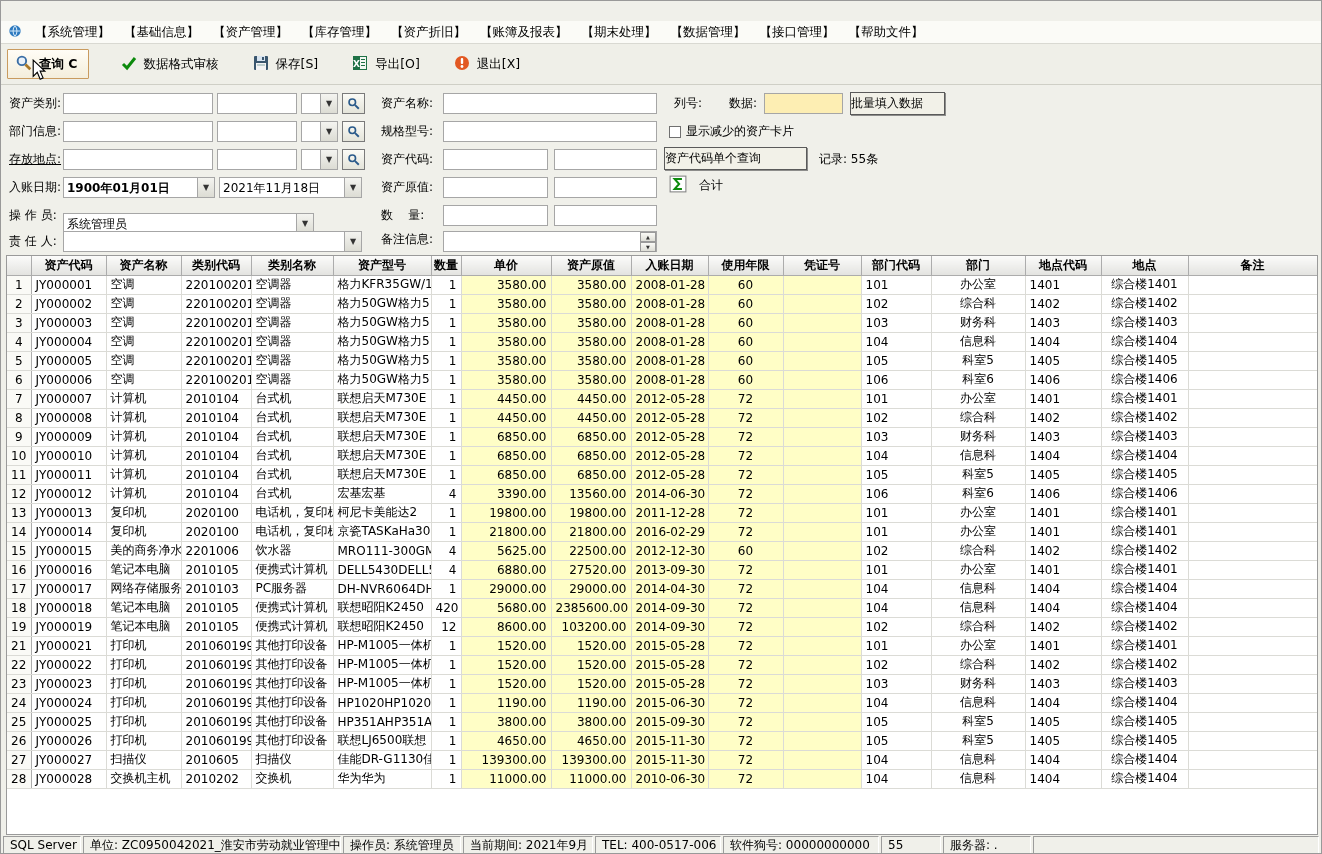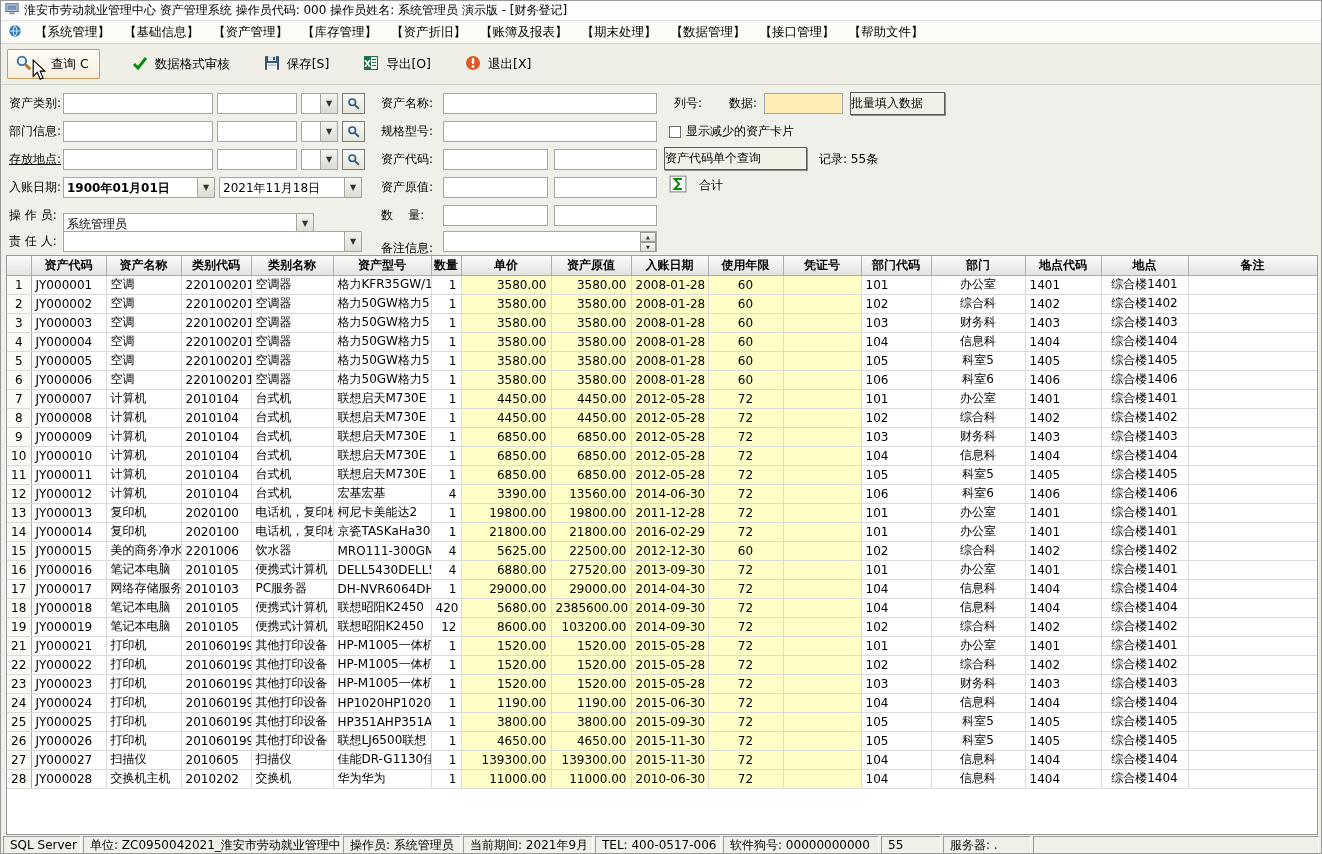--- a/index.html
+++ b/index.html
@@ -10,21 +10,21 @@
   
   .titlebar { position:absolute; top:0; left:0; right:0; height:20px; background:#FDFDFD; display:flex; align-items:center; gap:5px; padding-left:4px; border-bottom:1px solid #E3E3E3; }
   .titlebar .ttext { font-size:12px; white-space:nowrap; }
 
   
   .menubar { position:absolute; top:20px; left:0; right:0; height:23px; background:#FBFBF7; border-bottom:1px solid #D9D9D2; display:flex; align-items:center; padding-left:3px; gap:2px; }
   .menu-item { padding:3px 7px; font-size:12.5px; white-space:nowrap; cursor:default; }
 
   
   .toolbar { position:absolute; top:43px; left:0; right:0; height:41px; background:#EFEFE8; border-bottom:1px solid #CFCFC6; display:flex; align-items:center; padding-left:6px; gap:30px; }
-  .tb-btn { display:flex; align-items:center; gap:19px; padding:4px 10px 4px 7px; border:1px solid #C99B5F; background:linear-gradient(#FFFDF6,#F4EEDC); border-radius:1px; cursor:default; }
+  .tb-btn { display:flex; align-items:center; gap:7px; padding:4px 10px 4px 7px; border:1px solid #C99B5F; background:linear-gradient(#FFFDF6,#F4EEDC); border-radius:1px; cursor:default;font-weight:bold; }
   .tb-item { display:flex; align-items:center; gap:7px; cursor:default; padding:4px 2px; }
   .tb-label { font-size:12.5px; white-space:nowrap; }
 
   
   .cursor { position:absolute; left:30px; top:58px; z-index:50; pointer-events:none; }
 
   
   .filters { position:absolute; top:84px; left:0; right:0; height:170px; background:#F0F0EA; }
   .lbl { position:absolute; height:21px; line-height:21px; white-space:pre; font-size:12px; }
   .inp { position:absolute; height:21px; border:1px solid #A6A6A6; background:#fff; font-family:inherit; font-size:12px; padding:0 3px; }
@@ -52,30 +52,20 @@
 
   
   .statusbar { position:absolute; left:0; right:0; top:834px; height:20px; background:#F0F0EA; display:flex; gap:2px; padding:1px 2px; align-items:stretch; }
   .sb-seg { border:1px solid; border-color:#9C9C9C #FFFFFF #FFFFFF #9C9C9C; padding:1px 6px; font-size:12px; line-height:14px; white-space:nowrap; overflow:hidden; background:#F0F0EA; }
 </style>
 </head>
 <body>
 
 <div id="app">
 
-  <div class="titlebar">
-    <span>
-      <svg width="14" height="14" viewBox="0 0 16 16">
-          <rect x="1" y="2" width="14" height="9" fill="#B9CBE3" stroke="#4A5A6A"></rect>
-          <rect x="3" y="4" width="10" height="5" fill="#6E93C0"></rect>
-          <rect x="5" y="12" width="6" height="2" fill="#8A8A82"></rect>
-        </svg>
-    </span>
-    <span class="ttext">淮安市劳动就业管理中心 资产管理系统 操作员代码: 000 操作员姓名: 系统管理员 演示版 - [财务登记]</span>
-  </div>
 
   <div class="menubar">
     <span style="margin:0 4px;">
       <svg width="14" height="14" viewBox="0 0 16 16">
           <circle cx="8" cy="8" r="6.5" fill="#2E7ABF"></circle>
           <path d="M2 8 H14 M8 2 C5 5,5 11,8 14 M8 2 C11 5,11 11,8 14" stroke="#CFE6F8" stroke-width="1.2" fill="none"></path>
         </svg>
     </span>
     <div style="display:flex;">
         <span class="menu-item">【系统管理】</span>
@@ -238,21 +228,21 @@
       </div>
     <span class="lbl" style="left:380px;top:120px;">数    量:</span>
     <input class="inp" style="left: 442px; top: 120px; width: 105px;">
     <input class="inp" style="left: 553px; top: 120px; width: 103px;">
 
     <span class="lbl" style="left:8px;top:146px;">责 任 人:</span>
     <div class="combo" style="left:62px;top:146px;width:299px;">
         <span class="txt"></span>
         <span class="arw">▼</span>
       </div>
-    <span class="lbl" style="left:380px;top:153px;">备注信息:</span>
+    <span class="lbl" style="left:380px;top:144px;">备注信息:</span>
     <input class="inp" style="left: 442px; top: 146px; width: 214px;">
     <div class="spin" style="left:639px;top:147px;">
         <span>▲</span>
         <span>▼</span>
       </div>
   </div>
 
   <div class="gridwrap">
     <table id="grid">
       <colgroup>

